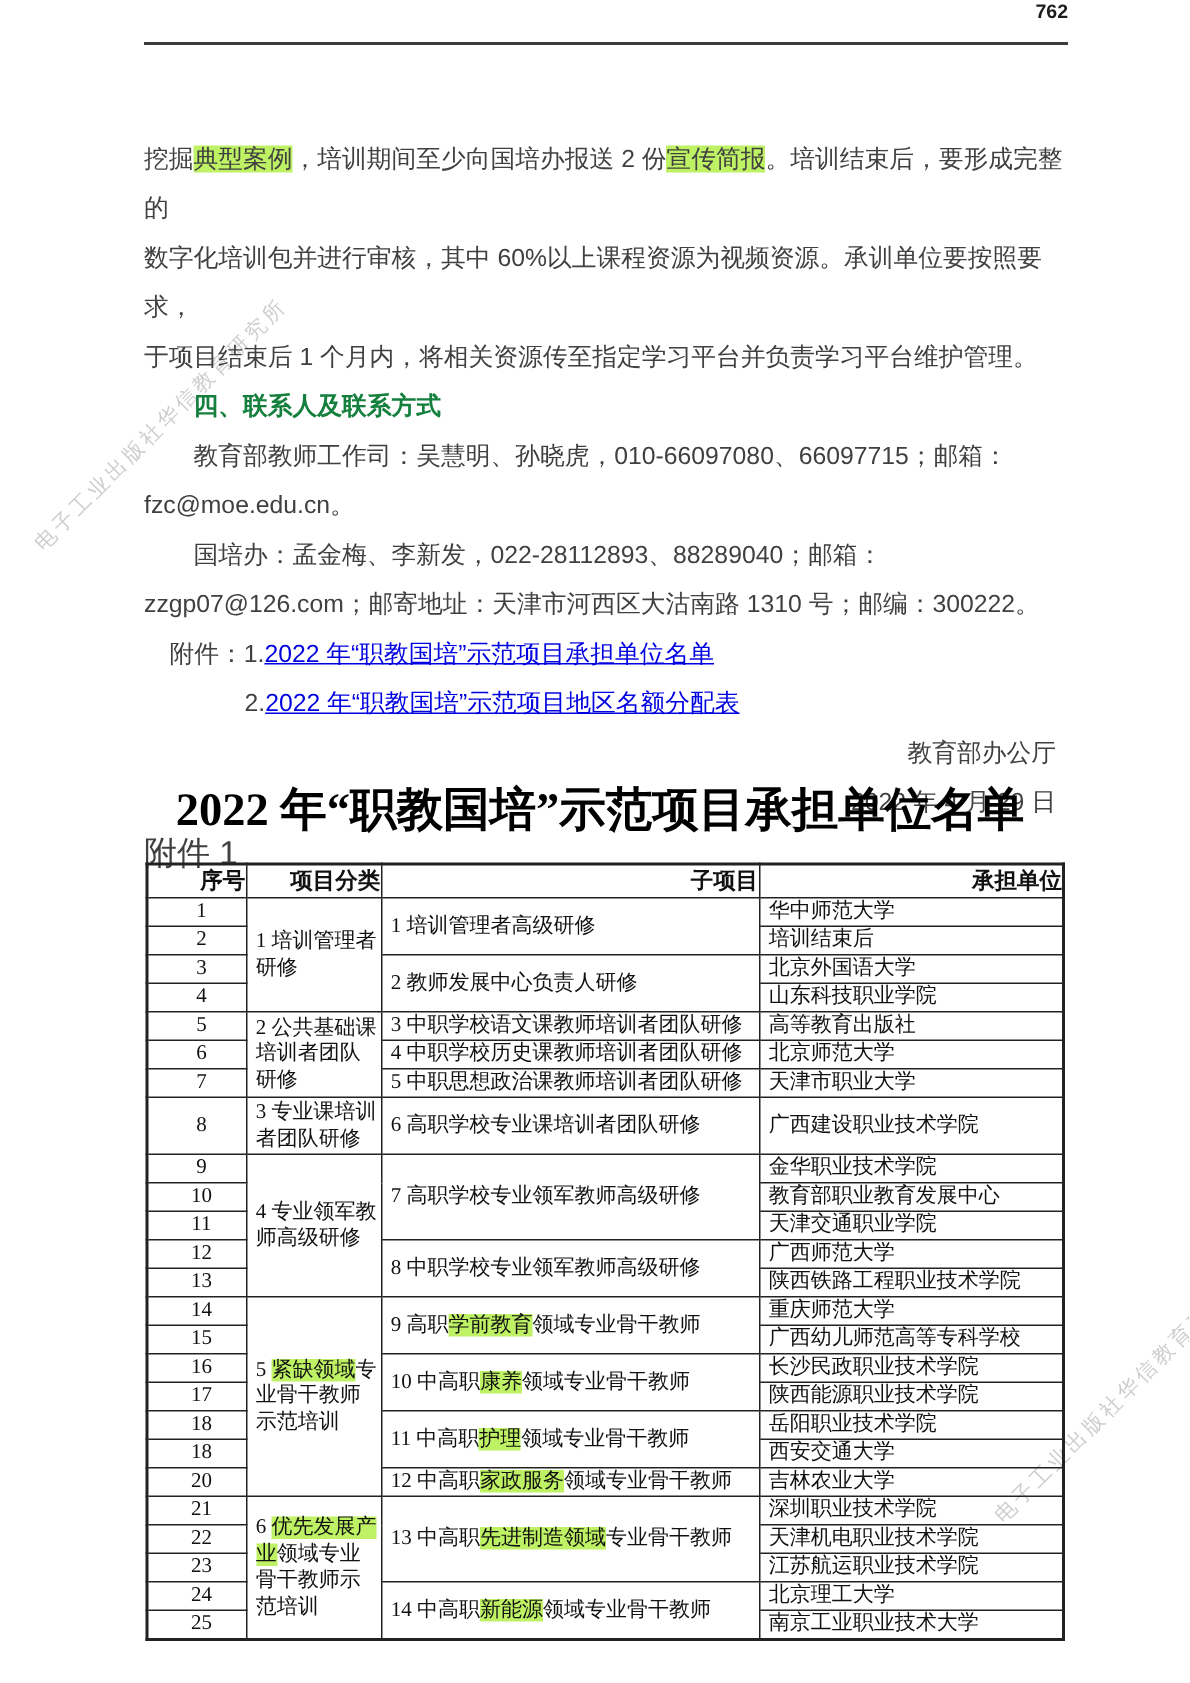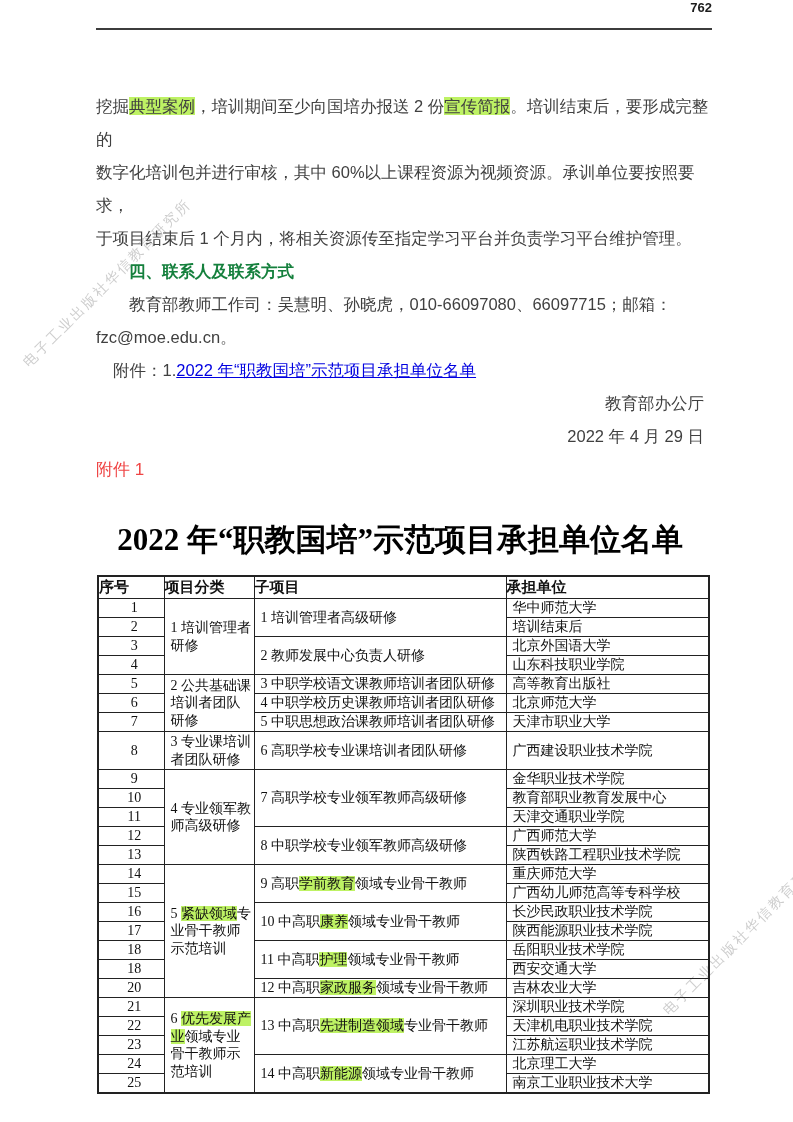--- a/index.html
+++ b/index.html
@@ -16,30 +16,30 @@
   .bodytext p{margin:0;}
   .ind{text-indent:2em;}
   .heading{font-weight:700;color:#15803d;}
   .hl{background:#bef264;}
   .attach{padding-left:17px;}
   .attach-label{color:#404040;margin-top:25px;}
   .attach-line2{margin-left:50px;}
   .attach a{color:#0000e0;text-decoration:underline;}
   .attach .num{color:#404040;}
   .sig{text-align:right;padding-right:8px;}
-  .appendix{color:#ef4444;font-size:17px;}
+  .appendix{color:#404040;font-size:22px;}
   .doc-title{position:absolute;left:88px;top:519px;width:624px;text-align:center;z-index:1;
              font-family:"Liberation Serif",serif;font-weight:700;font-size:31px;color:#000;}
   table.main{position:absolute;left:97px;top:575px;width:611px;z-index:1;
              border-collapse:collapse;table-layout:fixed;
              font-family:"Liberation Serif",serif;color:#111;}
   table.main col.c1{width:66px;} table.main col.c2{width:90px;}
   table.main col.c3{width:252px;} table.main col.c4{width:203px;}
   table.main th{border:1px solid #222;font-size:15px;font-weight:700;height:21px;
-                text-align:left;padding:0;}
+                text-align:right;padding:0;}
   table.main{border:2px solid #222;}
   table.main td{border:1px solid #222;font-size:14px;padding:0 0 0 6px;height:18px;
                 line-height:1.25;vertical-align:middle;overflow:hidden;}
   table.main tr.tall td{height:37px;}
   td.c-no{text-align:center;padding:0;}
   td.c-cat{padding:0 2px 0 4px;}
 </style>
 </head>
 <body>
 
@@ -48,23 +48,25 @@
   <div class="pagenum">762</div>
   <div class="toprule"></div>
 
   <div class="wm wm-left">电子工业出版社华信教育研究所</div>
   <div class="wm wm-right">电子工业出版社华信教育研究所</div>
 
   <div class="bodytext">
     <p><span>挖掘</span><span class="hl">典型案例</span><span>，培训期间至少向国培办报送 2 份</span><span class="hl">宣传简报</span><span>。培训结束后，要形成完整的</span><br><span>数字化培训包并进行审核，其中 60%以上课程资源为视频资源。承训单位要按照要求，</span><br><span>于项目结束后 1 个月内，将相关资源传至指定学习平台并负责学习平台维护管理。</span></p>
     <p class="ind heading">四、联系人及联系方式</p>
     <p class="ind"><span>教育部教师工作司：吴慧明、孙晓虎，010-66097080、66097715；邮箱：</span><br><span>fzc@moe.edu.cn。</span></p>
+    <p class="ind"><span>国培办：孟金梅、李新发，022-28112893、88289040；邮箱：</span><br><span>zzgp07@126.com；邮寄地址：天津市河西区大沽南路 1310 号；邮编：300222。</span></p>
 
     <div class="attach">
       <span class="attach-label">附件：</span><span class="num">1.</span><a href="#">2022 年“职教国培”示范项目承担单位名单</a><br>
+      <span class="attach-line2"><span class="num">2.</span><a href="#">2022 年“职教国培”示范项目地区名额分配表</a></span>
     </div>
 
     <p class="sig">教育部办公厅</p>
     <p class="sig">2022 年 4 月 29 日</p>
     <p class="appendix">附件 1</p>
   </div>
 
   <div class="doc-title">2022 年“职教国培”示范项目承担单位名单</div>
 
   <table class="main">

